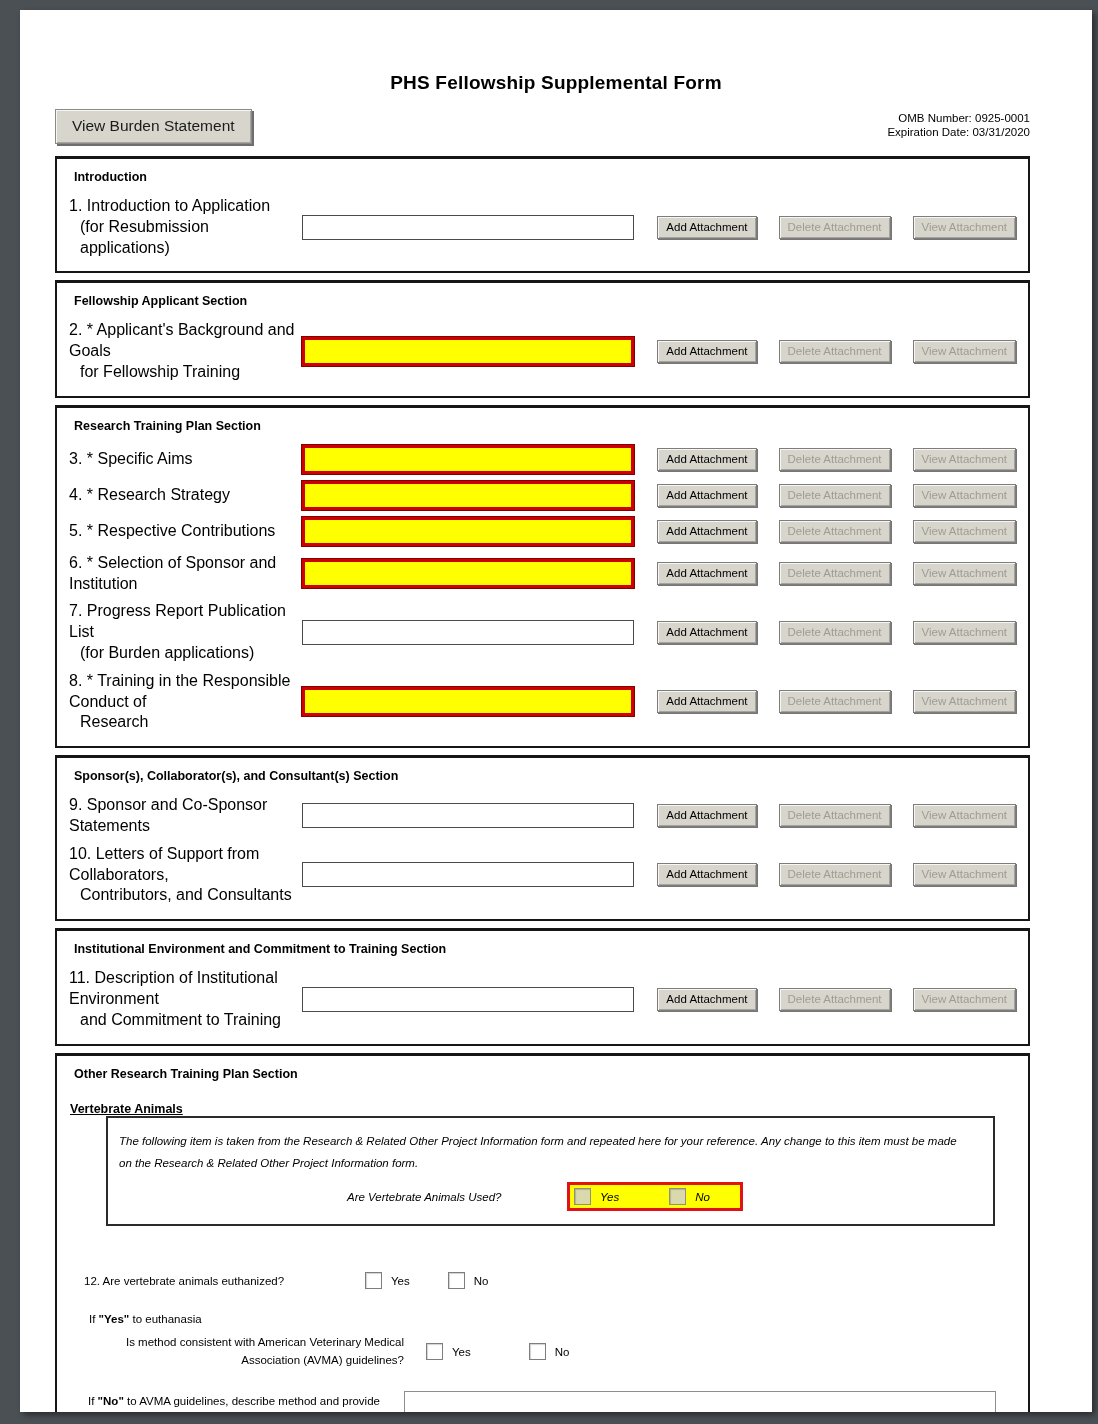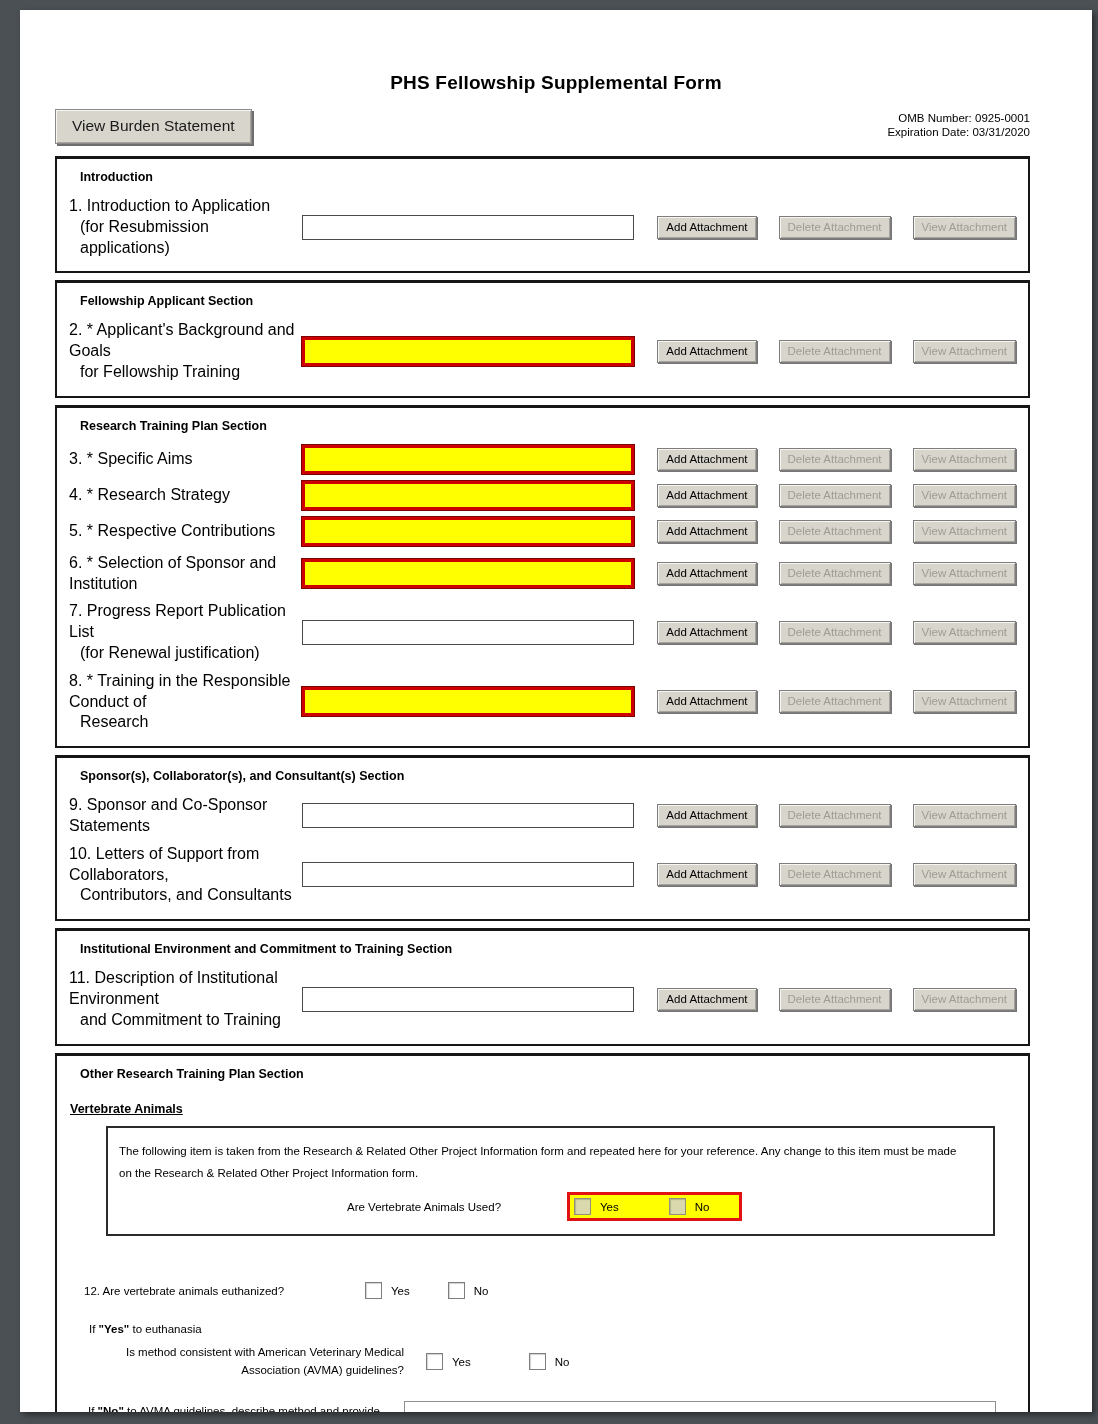--- a/index.html
+++ b/index.html
@@ -30,41 +30,41 @@
     padding:7px 16px 8px; cursor:pointer;
   }
   .omb { text-align:right; font-size:11.5px; line-height:1.18; padding-top:3px; }
 
   .form-body { margin-top:11px; }
   .sec {
     margin:0 62px 7px 35px;
     border:2px solid #161616; border-top-width:3px;
     padding:8px 12px 6px 12px;
   }
-  .sec-h { font-size:12.5px; font-weight:bold; margin:3px 0 12px 11px; }
+  .sec-h { font-size:12.5px; font-weight:bold; margin:3px 0 12px 5px; }
 
   .att-row { display:flex; align-items:center; margin-bottom:7px; min-height:28px; }
   .att-lbl { width:251px; font-size:16px; line-height:1.3; }
   .att-lbl .l2 { display:block; padding-left:11px; }
   .fld { width:332px; height:25px; background:#fff; border:1px solid #4a4a4a; flex:none; }
   .fld.req { background:#ffff00; border:3px solid #cf0000; outline:1px solid #7c0404; height:29px; }
   .btns { display:flex; margin-left:23px; gap:22px; }
   .btn {
     font-family:inherit; font-size:11.5px; white-space:nowrap;
     padding:4px 8px 5px; color:#000;
     background:#d8d5cd; border:1px solid #7d7d7d;
     box-shadow: inset 1px 1px 0 #f7f6f3, inset -1px -1px 0 #a5a39b, 1px 1px 0 #767676;
     cursor:pointer;
   }
   .btn.off { color:#9e9d92; cursor:default; }
 
   
   .sec-other { padding-bottom:14px; }
   .sub-underline { font-size:12.5px; font-weight:bold; text-decoration:underline; margin:21px 0 0 1px; }
-  .note-box { margin:10px 21px 0 37px; border:2px solid #2b2b2b; padding:12px 28px 11px 11px; }
+  .note-box { margin:0 21px 0 37px; border:2px solid #2b2b2b; padding:12px 28px 11px 11px;font-style:italic; }
   .note-text { font-size:11.5px; line-height:1.95; margin:0; }
   .ava-row { display:flex; align-items:center; margin:8px 0 2px 0; }
   .ava-q { font-size:11.5px; margin-left:228px; width:210px; }
   .yn-box {
     display:flex; align-items:center; background:#ffff00;
     border:3px solid #e31212; padding:3px 30px 3px 4px; margin-left:10px;
   }
   .pair { display:flex; align-items:center; }
   .cb {
     width:17px; height:17px; flex:none; background:#fff;
@@ -189,21 +189,21 @@
     <div class="btns">
       <button type="button" class="btn">Add Attachment</button>
       <button type="button" class="btn off">Delete Attachment</button>
       <button type="button" class="btn off">View Attachment</button>
     </div>
   </div>
 
   <div class="att-row">
     <div class="att-lbl">
       <span class="l1">7. Progress Report Publication List</span>
-      <span class="l2">(for Renewal justification)</span>
+      <span class="l2">(for Burden applications)</span>
     </div>
     <div class="fld"></div>
     <div class="btns">
       <button type="button" class="btn">Add Attachment</button>
       <button type="button" class="btn off">Delete Attachment</button>
       <button type="button" class="btn off">View Attachment</button>
     </div>
   </div>
 
   <div class="att-row">

